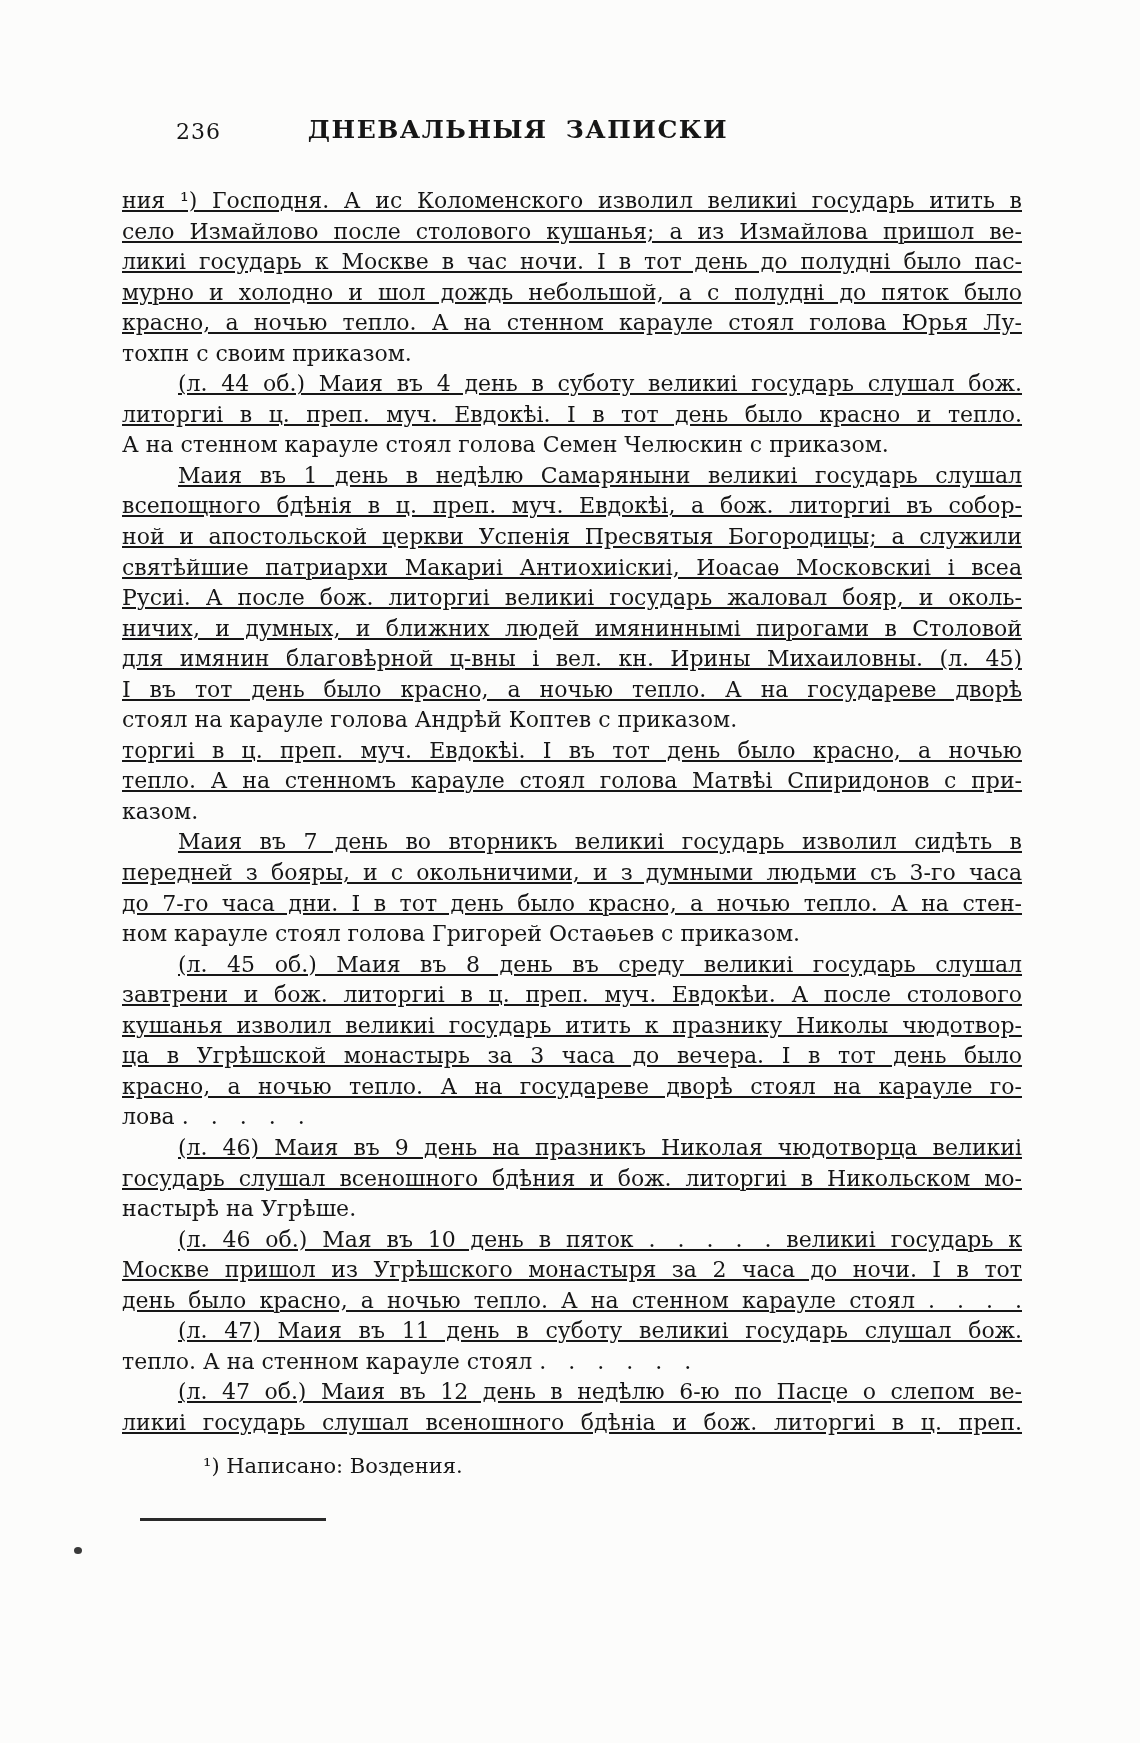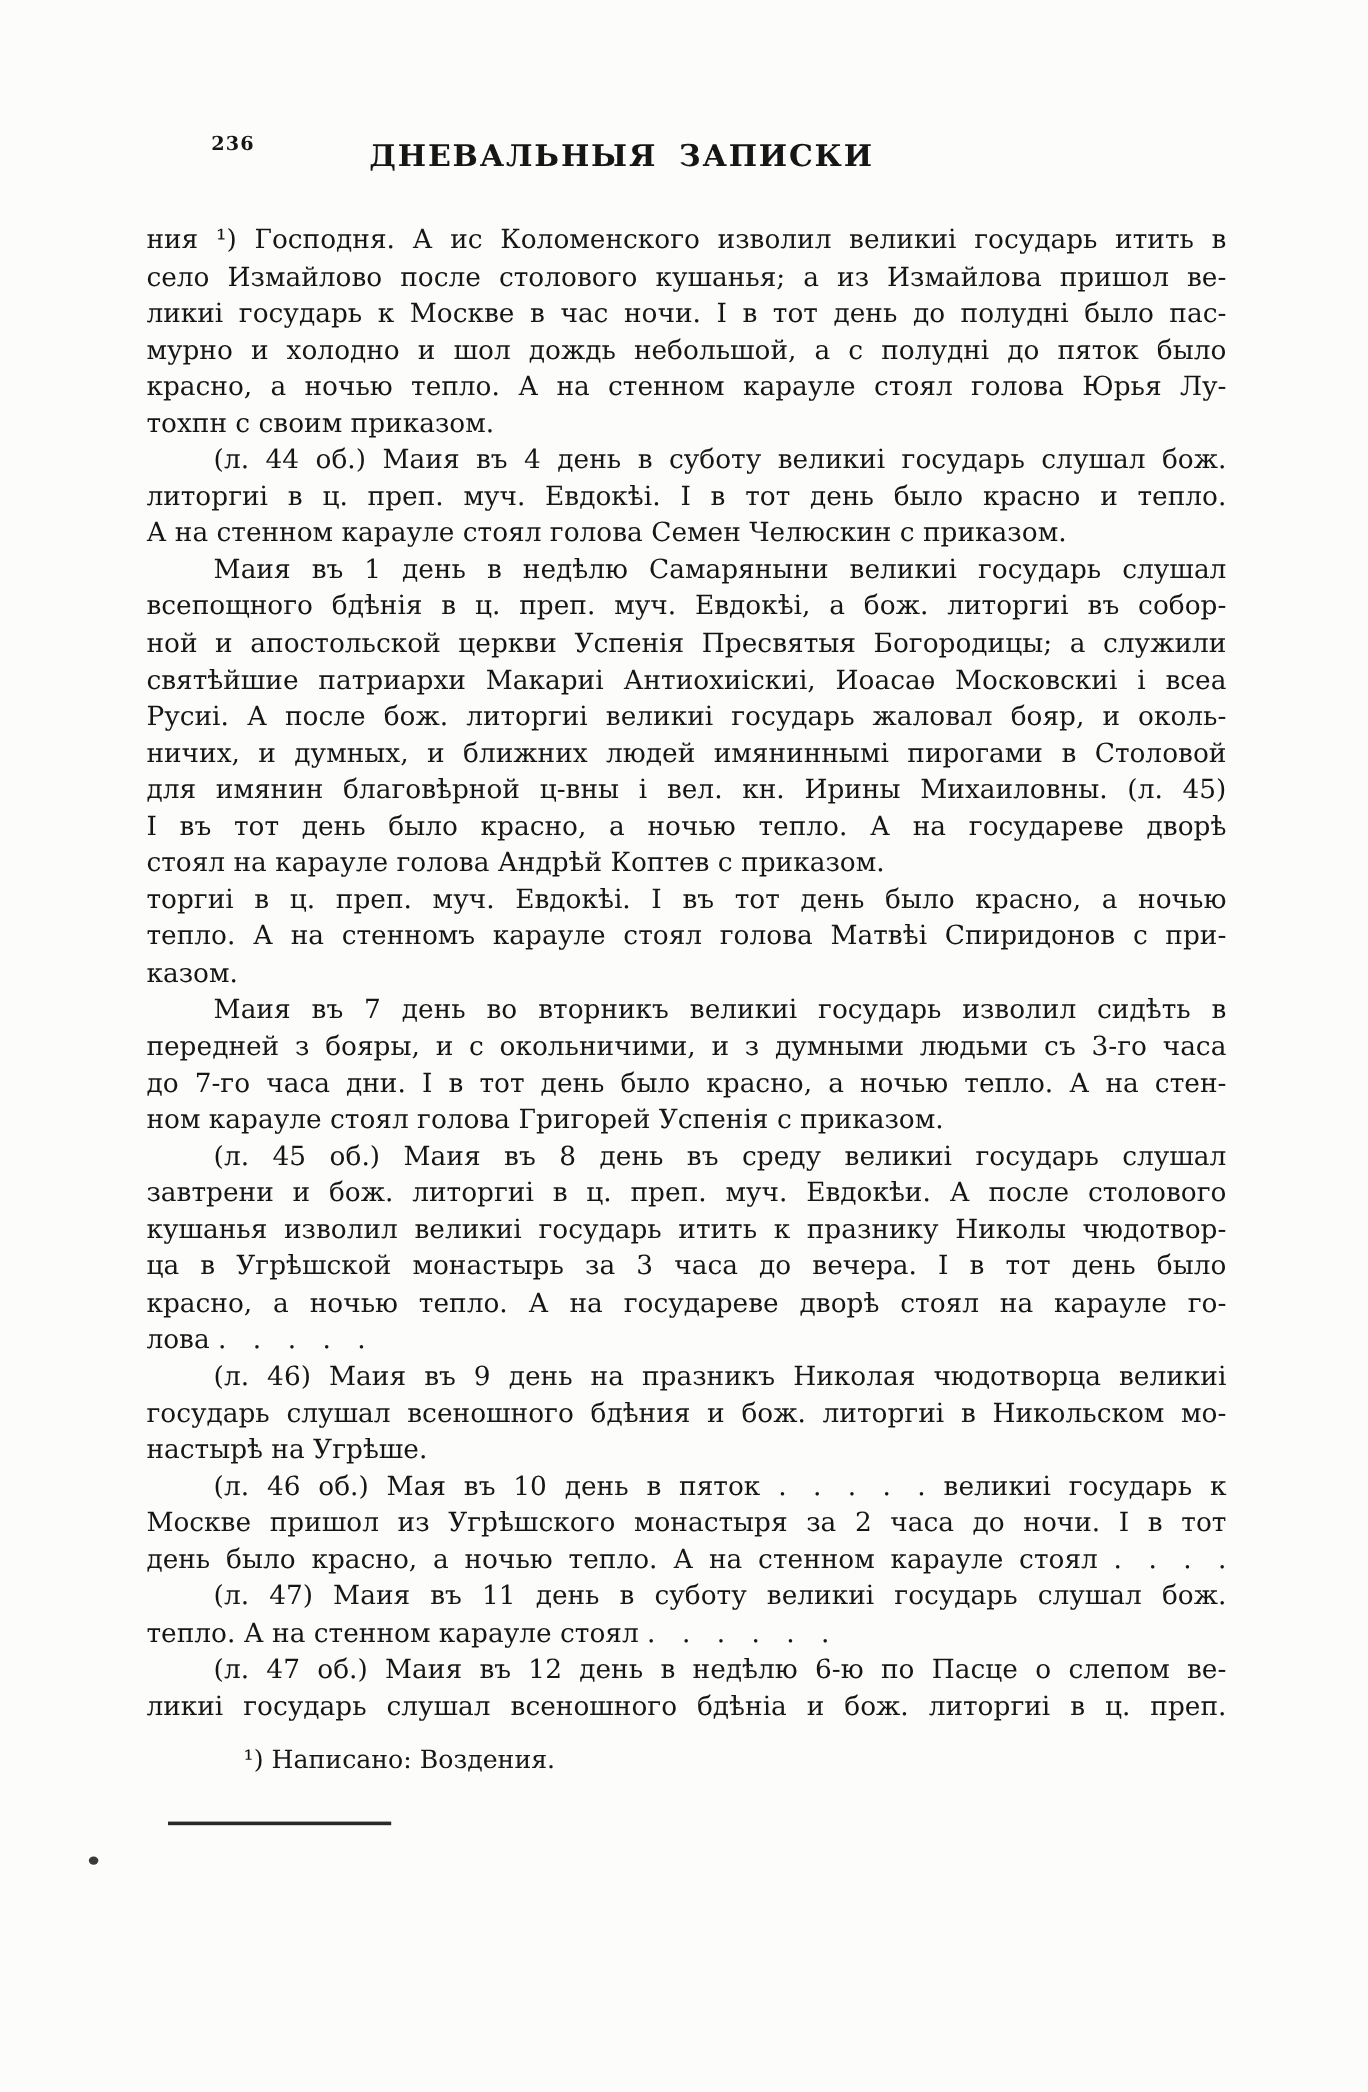--- a/index.html
+++ b/index.html
@@ -11,25 +11,24 @@
     height: 1743px;
     background: #fcfcfb;
     position: relative;
     font-family: "DejaVu Serif", serif;
     color: #161616;
     overflow: hidden;
   }
   .page-number {
     position: absolute;
     left: 176px;
-    top: 105px;
-    font-size: 16px;
+    top: 117px;
+    font-size: 22px;
     line-height: 30px;
     letter-spacing: 1px;
-    font-weight: bold;
   }
   .header-title {
     position: absolute;
     left: 68px;
     top: 115px;
     width: 900px;
     text-align: center;
     font-size: 25px;
     font-weight: bold;
     letter-spacing: 1.5px;
@@ -44,21 +43,21 @@
   .paragraph { margin: 0; }
   .line {
     height: 30.55px;
     line-height: 30.55px;
     font-size: 22px;
     text-align: justify;
     text-align-last: left;
     overflow: visible;
     white-space: normal;
   }
-  .line.fill { text-align-last: justify; }
+  .line.fill { text-align-last: justify; text-decoration: underline; }
   .line.indent { text-indent: 56px; }
   .footnote-rule {
     position: absolute;
     left: 140px;
     top: 1518px;
     width: 186px;
     height: 3px;
     background: #2a2a2a;
   }
   .footnote {
@@ -113,21 +112,21 @@
       </div>
       <div class="paragraph">
         <div class="line fill">торгиі в ц. преп. муч. Евдокѣі. І въ тот день было красно, а ночью</div>
         <div class="line fill">тепло. А на стенномъ карауле стоял голова Матвѣі Спиридонов с при-</div>
         <div class="line">казом.</div>
       </div>
       <div class="paragraph">
         <div class="line fill indent">Маия въ 7 день во вторникъ великиі государь изволил сидѣть в</div>
         <div class="line fill">передней з бояры, и с окольничими, и з думными людьми съ 3-го часа</div>
         <div class="line fill">до 7-го часа дни. І в тот день было красно, а ночью тепло. А на стен-</div>
-        <div class="line">ном карауле стоял голова Григорей Успенія с приказом.</div>
+        <div class="line">ном карауле стоял голова Григорей Остаѳьев с приказом.</div>
       </div>
       <div class="paragraph">
         <div class="line fill indent">(л. 45 об.) Маия въ 8 день въ среду великиі государь слушал</div>
         <div class="line fill">завтрени и бож. литоргиі в ц. преп. муч. Евдокѣи. А после столового</div>
         <div class="line fill">кушанья изволил великиі государь итить к празнику Николы чюдотвор-</div>
         <div class="line fill">ца в Угрѣшской монастырь за 3 часа до вечера. І в тот день было</div>
         <div class="line fill">красно, а ночью тепло. А на государеве дворѣ стоял на карауле го-</div>
         <div class="line">лова . . . . .</div>
       </div>
       <div class="paragraph">

